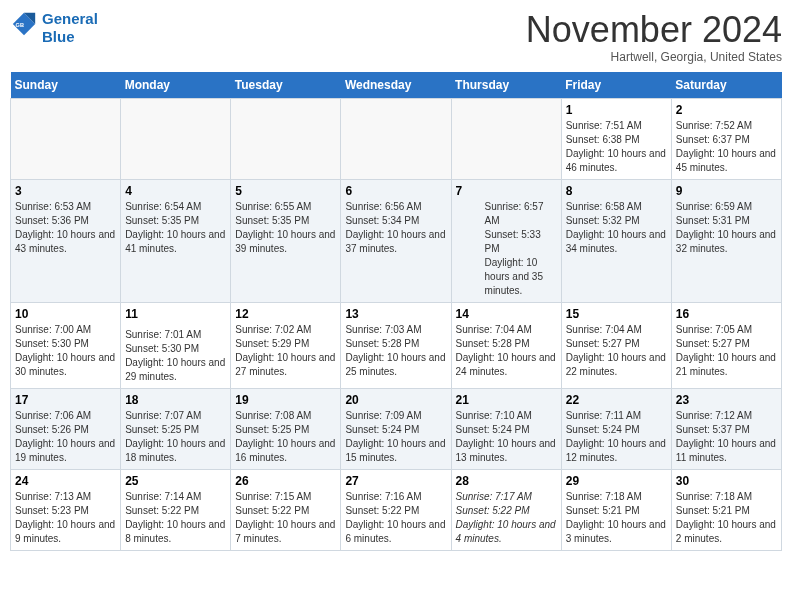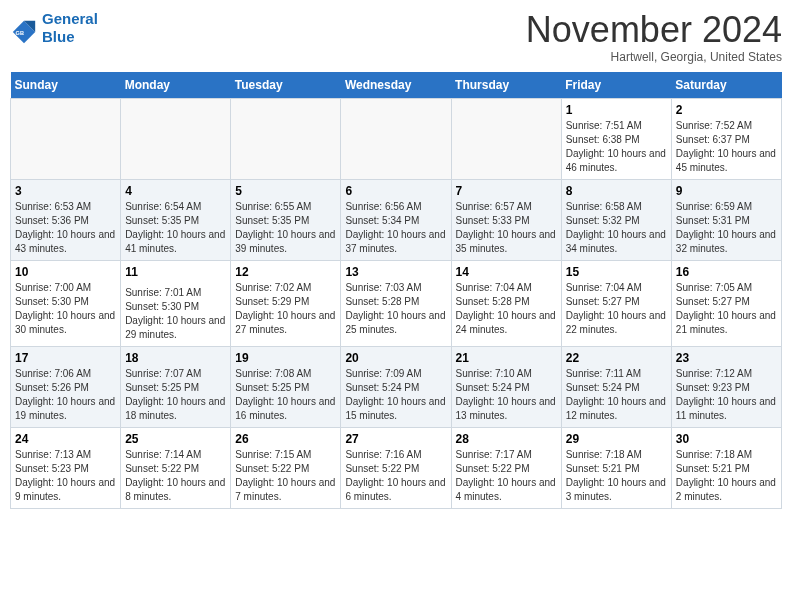--- a/index.html
+++ b/index.html
@@ -11,21 +11,21 @@
       padding: 10px;
     }
     .header {
       display: flex;
       align-items: flex-start;
       justify-content: space-between;
       margin-bottom: 8px;
     }
     .logo {
       display: flex;
-      align-items: flex-end;
+      align-items: flex-start;
       gap: 4px;
     }
     .logo-text {
       font-size: 15px;
       font-weight: bold;
       color: #333;
       line-height: 1.2;
     }
     .logo-text span {
       color: #1a6bb5;
@@ -166,21 +166,21 @@
 Daylight: 10 hours and 39 minutes.</div>
         </td>
         <td>
           <div class="day-number">6</div>
           <div class="day-info" style="white-space: pre-line;">Sunrise: 6:56 AM
 Sunset: 5:34 PM
 Daylight: 10 hours and 37 minutes.</div>
         </td>
         <td>
           <div class="day-number">7</div>
-          <div class="day-info" style="white-space: pre-line;">Sunrise: 6:57 AM
+          <div class="day-info" style="white-space: pre-line; margin-left: 29px;">Sunrise: 6:57 AM
 Sunset: 5:33 PM
 Daylight: 10 hours and 35 minutes.</div>
         </td>
         <td>
           <div class="day-number">8</div>
           <div class="day-info" style="white-space: pre-line;">Sunrise: 6:58 AM
 Sunset: 5:32 PM
 Daylight: 10 hours and 34 minutes.</div>
         </td>
         <td>
@@ -267,21 +267,21 @@
         </td>
         <td>
           <div class="day-number">22</div>
           <div class="day-info" style="white-space: pre-line;">Sunrise: 7:11 AM
 Sunset: 5:24 PM
 Daylight: 10 hours and 12 minutes.</div>
         </td>
         <td>
           <div class="day-number">23</div>
           <div class="day-info" style="white-space: pre-line;">Sunrise: 7:12 AM
-Sunset: 9:23 PM
+Sunset: 5:37 PM
 Daylight: 10 hours and 11 minutes.</div>
         </td>
       </tr>
       <tr>
         <td>
           <div class="day-number">24</div>
           <div class="day-info" style="white-space: pre-line;">Sunrise: 7:13 AM
 Sunset: 5:23 PM
 Daylight: 10 hours and 9 minutes.</div>
         </td>
@@ -298,21 +298,21 @@
 Daylight: 10 hours and 7 minutes.</div>
         </td>
         <td>
           <div class="day-number">27</div>
           <div class="day-info" style="white-space: pre-line;">Sunrise: 7:16 AM
 Sunset: 5:22 PM
 Daylight: 10 hours and 6 minutes.</div>
         </td>
         <td>
           <div class="day-number">28</div>
-          <div class="day-info" style="white-space: pre-line;">Sunrise: 7:17 AM
+          <div class="day-info" style="white-space: pre-line; font-style: italic;">Sunrise: 7:17 AM
 Sunset: 5:22 PM
 Daylight: 10 hours and 4 minutes.</div>
         </td>
         <td>
           <div class="day-number">29</div>
           <div class="day-info" style="white-space: pre-line;">Sunrise: 7:18 AM
 Sunset: 5:21 PM
 Daylight: 10 hours and 3 minutes.</div>
         </td>
         <td>

